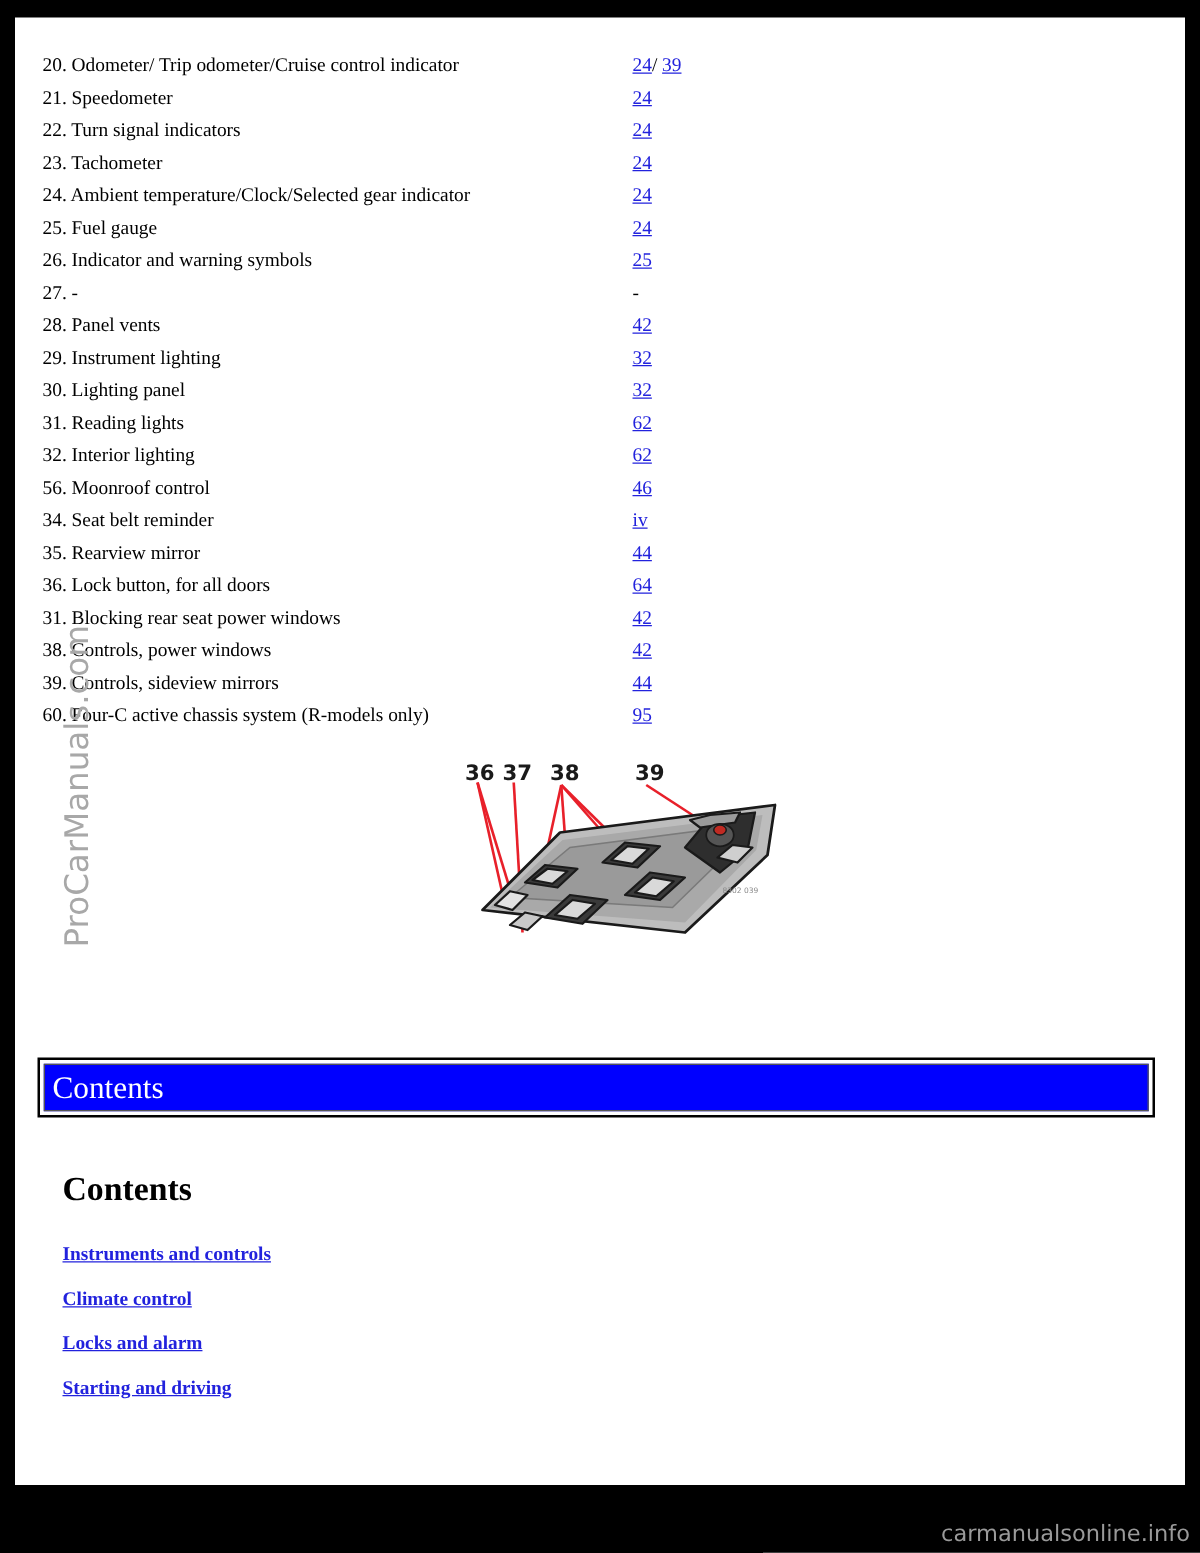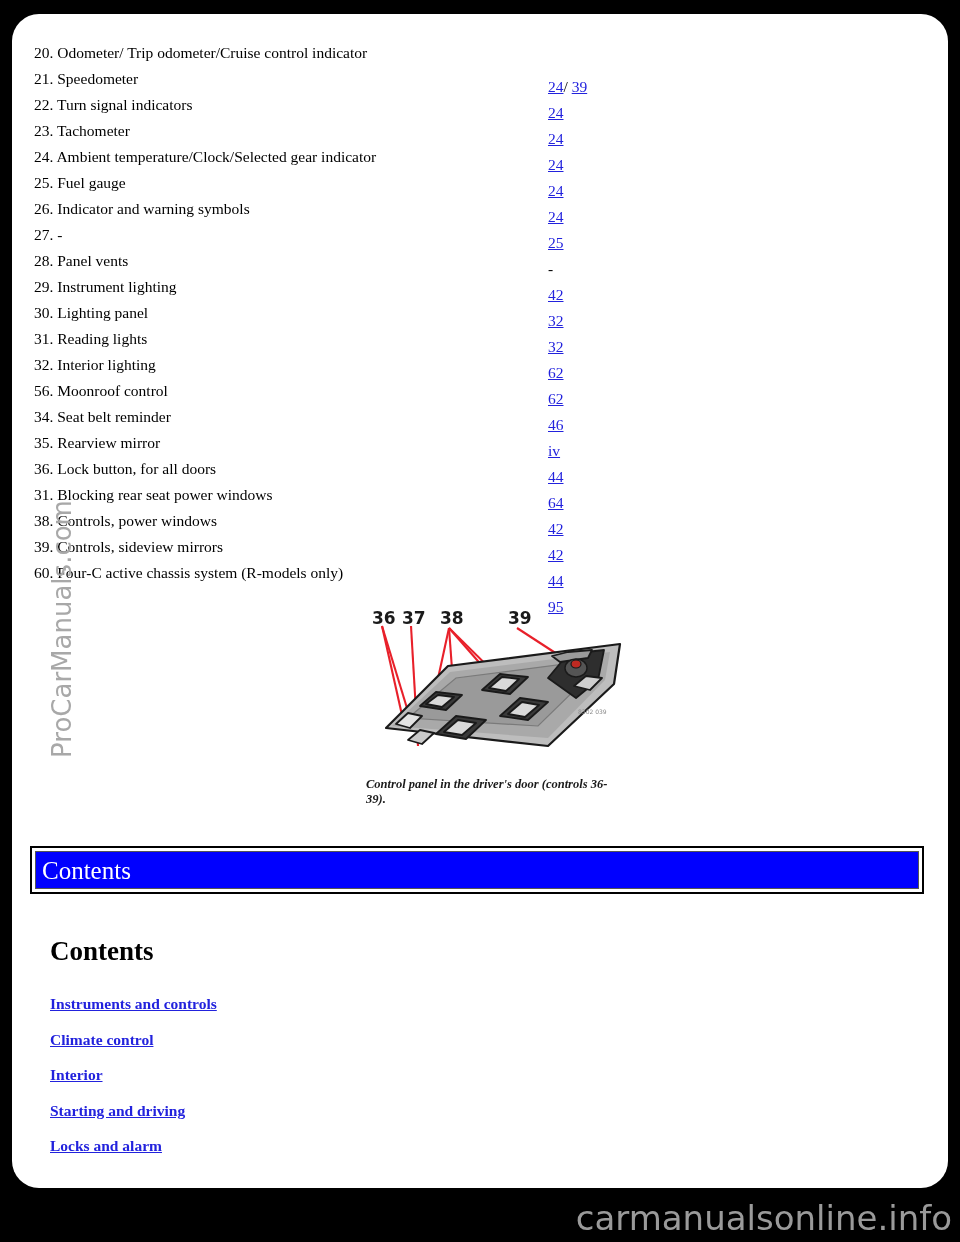--- a/index.html
+++ b/index.html
@@ -17,21 +17,20 @@
 
   
   #page-sheet {
     position: absolute;
     left: 12px;
     top: 14px;
     width: 936px;
     height: 1174px;
     background: #ffffff;
     overflow: hidden;
-    border-radius: 27px;
   }
 
   
   #index-list {
     position: absolute;
     left: 22px;
     top: 26px;
     width: 560px;
   }
   .index-row {
@@ -42,24 +41,23 @@
     color: #000000;
     white-space: nowrap;
   }
   .index-label {
     position: absolute;
     left: 0;
     top: 0;
   }
   .index-pages {
     position: absolute;
-    left: 514px;
+    left: 472px;
     top: 0;
     color: #000000;
-    margin-top: 34px;
   }
   .page-link {
     color: #2222dd;
     text-decoration: underline;
   }
   .page-dash {
     color: #000000;
     text-decoration: none;
   }
   .page-sep {
@@ -161,21 +159,21 @@
     font-weight: bold;
     text-decoration: underline;
   }
 
   
   #footer-watermark {
     position: absolute;
     right: 8px;
     bottom: 4px;
     font-family: "DejaVu Sans", sans-serif;
-    font-size: 34px;
+    font-size: 18px;
     color: #9a9a9a;
     letter-spacing: 0px;
   }
 </style>
 </head>
 <body>
 
 <div id="page-sheet">
 
   <div id="index-list">
@@ -316,34 +314,32 @@
         <g font-family="DejaVu Sans, sans-serif" font-size="17" font-weight="bold" fill="#1a1a1a">
           <text x="20" y="18">36</text>
           <text x="50" y="18">37</text>
           <text x="88" y="18">38</text>
           <text x="156" y="18">39</text>
         </g>
 
         <text x="226" y="108" font-family="DejaVu Sans, sans-serif" font-size="6" fill="#8a8a8a">8302 039</text>
       </svg>
     </div>
-    <div id="figure-caption">Control panel in the driver's door (controls 36-39).</div>
   </div>
 
   <div id="contents-banner-frame">
     <div id="contents-banner">
       <span id="contents-banner-title">Contents</span>
     </div>
   </div>
 
   <div id="contents-heading">Contents</div>
 
   <div id="contents-links">
       <div class="contents-link-row"><span class="contents-link">Instruments and controls</span></div>
       <div class="contents-link-row"><span class="contents-link">Climate control</span></div>
-      <div class="contents-link-row"><span class="contents-link">Interior</span></div>
+      <div class="contents-link-row"><span class="contents-link">Locks and alarm</span></div>
       <div class="contents-link-row"><span class="contents-link">Starting and driving</span></div>
-      <div class="contents-link-row"><span class="contents-link">Locks and alarm</span></div>
     </div>
 
 </div>
 
 <div id="footer-watermark">carmanualsonline.info</div>
 
 </body></html>

